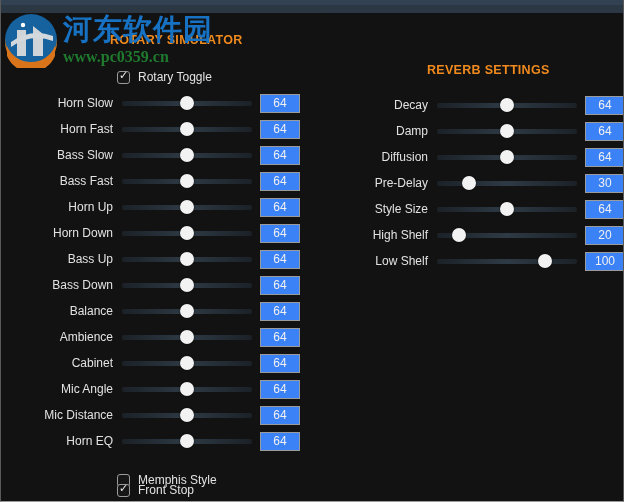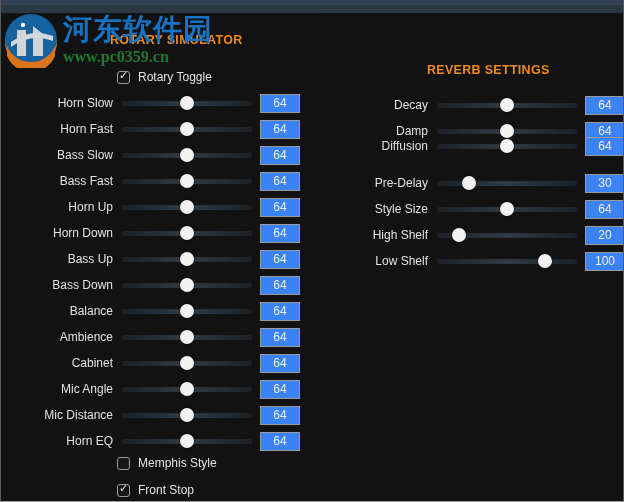--- a/index.html
+++ b/index.html
@@ -299,21 +299,21 @@
           <div class="row-label" style="width: 100px;">Horn EQ</div>
           <div class="slider" style="width: 130px;">
             <div class="slider-track"></div>
             <div class="slider-knob" style="left: 50%;"></div>
           </div>
           <div class="value-box">64</div>
         </div>
       </div>
 
     <div id="rotary-checkboxes">
-        <div class="check-row" style="left: 115px; top: 441px;">
+        <div class="check-row" style="left: 115px; top: 458px;">
           <span class="checkbox"></span>
           <span class="check-label">Memphis Style</span>
         </div>
         <div class="check-row" style="left: 115px; top: 468px;">
           <span class="checkbox checked"></span>
           <span class="check-label">Front Stop</span>
         </div>
       </div>
   </div>
 
@@ -330,21 +330,21 @@
           <div class="value-box">64</div>
         </div>
         <div class="row" style="left: 25px; top: 77px;">
           <div class="row-label" style="width: 90px;">Damp</div>
           <div class="slider" style="width: 140px;">
             <div class="slider-track"></div>
             <div class="slider-knob" style="left: 50%;"></div>
           </div>
           <div class="value-box">64</div>
         </div>
-        <div class="row" style="left: 25px; top: 92px;">
+        <div class="row" style="left: 25px; top: 103px;">
           <div class="row-label" style="width: 90px;">Diffusion</div>
           <div class="slider" style="width: 140px;">
             <div class="slider-track"></div>
             <div class="slider-knob" style="left: 50%;"></div>
           </div>
           <div class="value-box">64</div>
         </div>
         <div class="row" style="left: 25px; top: 129px;">
           <div class="row-label" style="width: 90px;">Pre-Delay</div>
           <div class="slider" style="width: 140px;">

